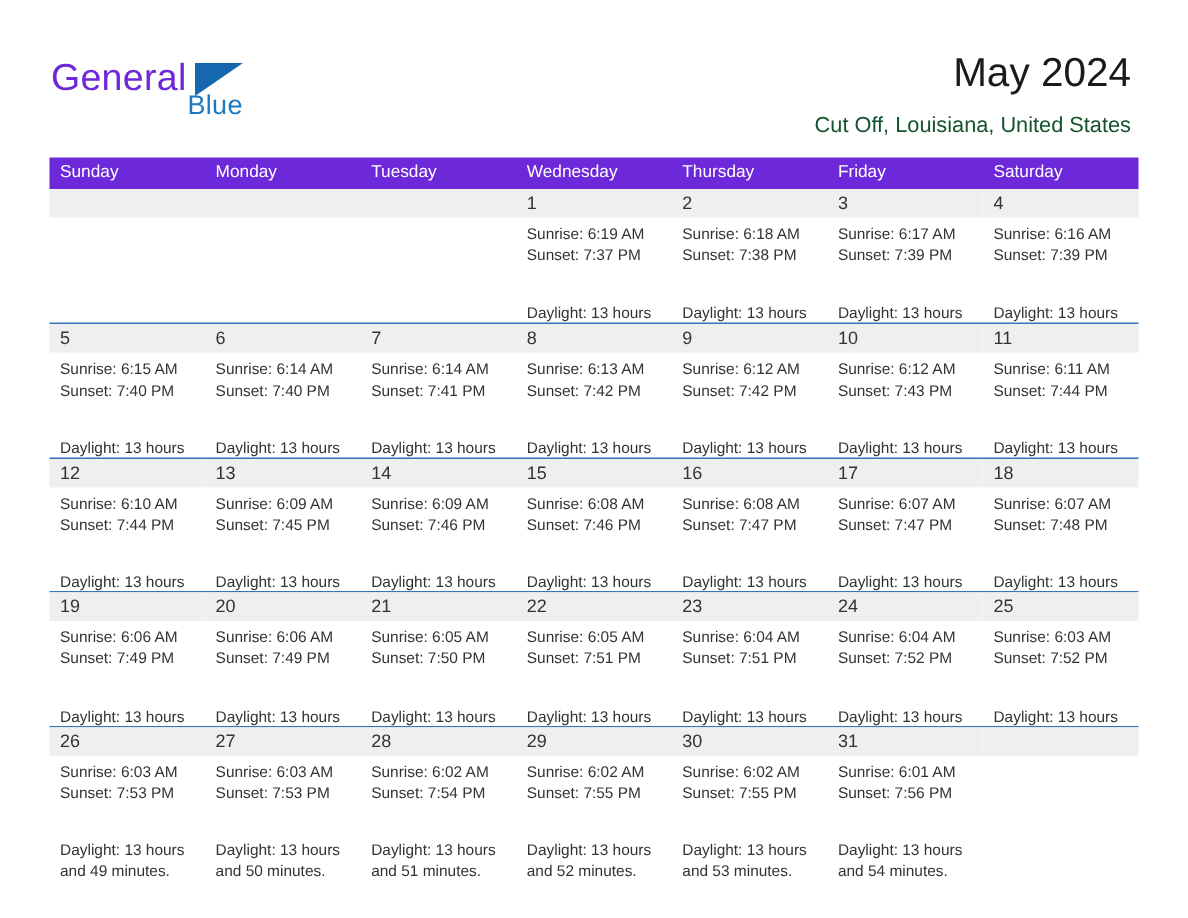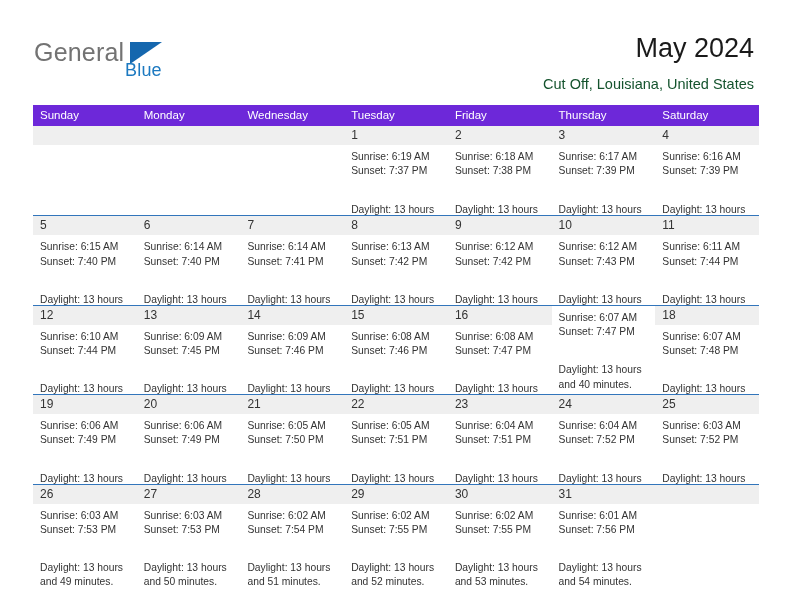--- a/index.html
+++ b/index.html
@@ -36,21 +36,21 @@
     top: 38px;
     width: 200px;
     height: 52px;
   }
   .logo-general {
     position: absolute;
     left: 0;
     top: 0;
     font-size: 25px;
     letter-spacing: 0.2px;
-    color: #737373;
+    color: #6d28d9;
     font-family: "Liberation Sans", sans-serif;
   }
   .logo-blue {
     position: absolute;
     left: 55px;
     top: 22px;
     font-size: 18px;
     letter-spacing: 0.2px;
     color: #1c79c0;
     font-family: "Liberation Sans", sans-serif;
@@ -169,24 +169,24 @@
       <div class="cal-subtitle">Cut Off, Louisiana, United States</div>
     </div>
 
   </div>
 
   <div class="calendar">
 
     <div class="weekday-header">
       <div class="weekday-cell">Sunday</div>
       <div class="weekday-cell">Monday</div>
+      <div class="weekday-cell">Tuesday</div>
       <div class="weekday-cell">Wednesday</div>
-      <div class="weekday-cell">Tuesday</div>
+      <div class="weekday-cell">Thursday</div>
       <div class="weekday-cell">Friday</div>
-      <div class="weekday-cell">Thursday</div>
       <div class="weekday-cell">Saturday</div>
     </div>
 
     <div class="week-row first">
       <div class="day-cell empty">
         <div class="daynum-band"></div>
         <div class="day-body"></div>
       </div>
       <div class="day-cell empty">
         <div class="daynum-band"></div>
@@ -324,20 +324,21 @@
       </div>
       <div class="day-cell">
         <div class="daynum-band">16</div>
         <div class="day-body">
           <div>Sunrise: 6:08 AM</div>
           <div>Sunset: 7:47 PM</div>
           <div class="daylight-line">Daylight: 13 hours and 39 minutes.</div>
         </div>
       </div>
       <div class="day-cell">
+        <div class="daynum-band">17</div>
         <div class="day-body">
           <div>Sunrise: 6:07 AM</div>
           <div>Sunset: 7:47 PM</div>
           <div class="daylight-line">Daylight: 13 hours and 40 minutes.</div>
         </div>
       </div>
       <div class="day-cell">
         <div class="daynum-band">18</div>
         <div class="day-body">
           <div>Sunrise: 6:07 AM</div>

